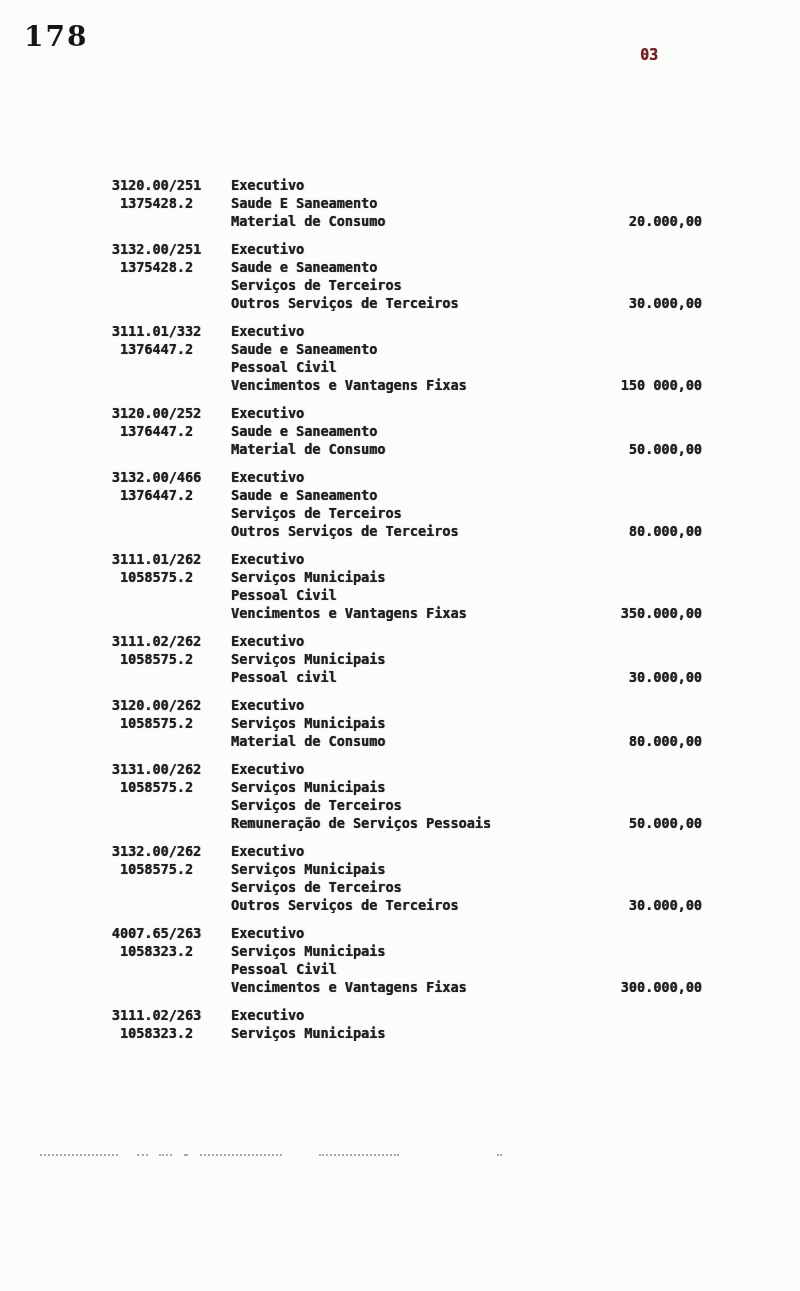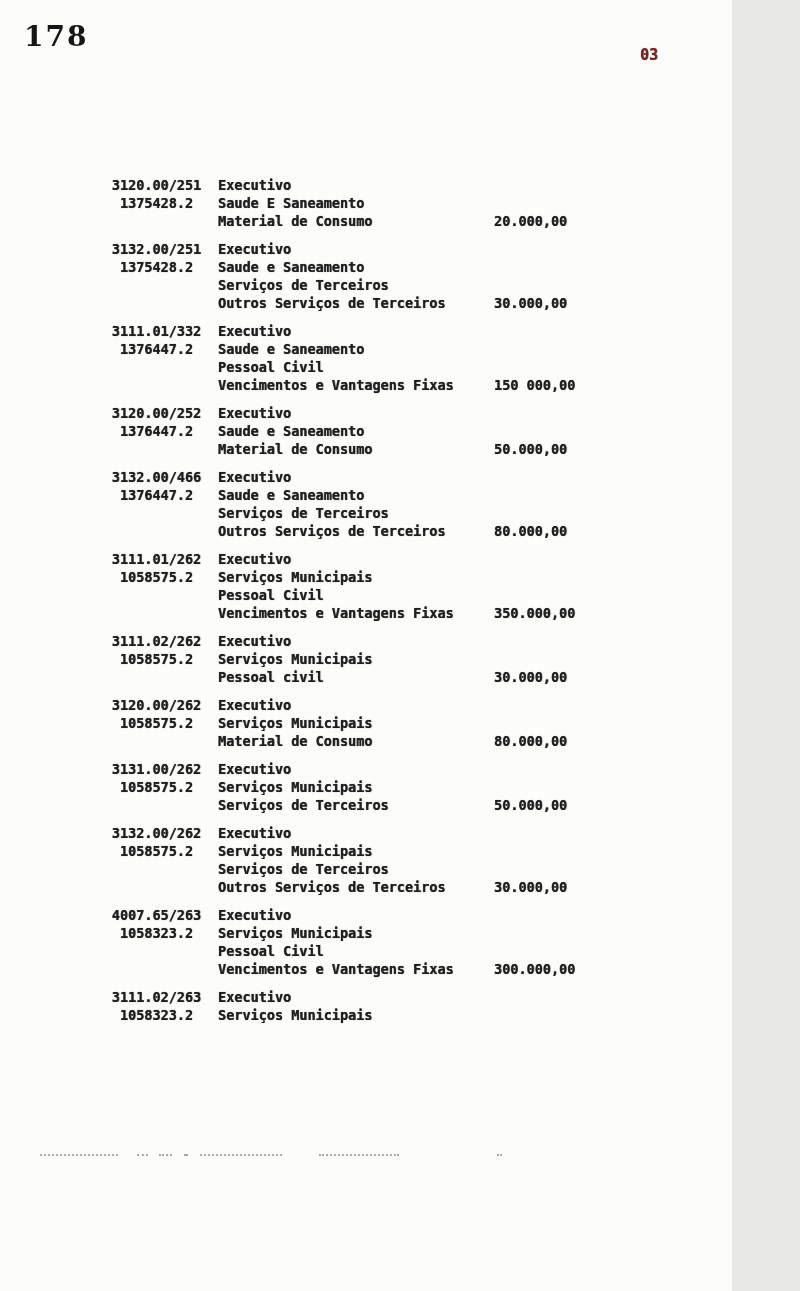--- a/index.html
+++ b/index.html
@@ -2,21 +2,21 @@
 <html><head>
 <meta charset="utf-8">
 <style>
   html, body {
     margin: 0;
     padding: 0;
     background: #e8e8e6;
   }
   .page {
     position: relative;
-    width: 732px;
+    width: 800px;
     height: 1291px;
     background: #fcfcfa;
     overflow: hidden;
     font-family: "DejaVu Sans Mono", monospace;
     color: #1f1f1f;
   }
   .pageno-left {
     position: absolute;
     left: 24px;
     top: 20px;
@@ -54,24 +54,26 @@
   .code, .ref, .line, .amount {
     font-size: 13.5px;
     font-weight: bold;
     line-height: 18px;
     white-space: pre;
     text-shadow: 0.4px 0.4px 0.8px rgba(25,25,25,0.7), -0.2px 0.2px 0.4px rgba(25,25,25,0.35);
   }
   .desc {
     flex: 1;
     min-width: 0;
+    margin-left: 13px;
   }
   .amount {
     flex: none;
     width: 140px;
+    text-align: right;
     align-self: flex-end;
   }
   .separator {
     position: absolute;
     left: 40px;
     top: 1153px;
     height: 3px;
     display: flex;
     align-items: center;
   }
@@ -206,20 +208,21 @@
 
   <div class="entry">
     <div class="codes">
       <div class="code">3131.00/262</div>
       <div class="ref">1058575.2</div>
     </div>
     <div class="desc">
           <div class="line">Executivo</div>
           <div class="line">Serviços Municipais</div>
           <div class="line">Serviços de Terceiros</div>
+          <div class="line">Remuneração de Serviços Pessoais</div>
         </div>
     <div class="amount">50.000,00</div>
   </div>
 
   <div class="entry">
     <div class="codes">
       <div class="code">3132.00/262</div>
       <div class="ref">1058575.2</div>
     </div>
     <div class="desc">

